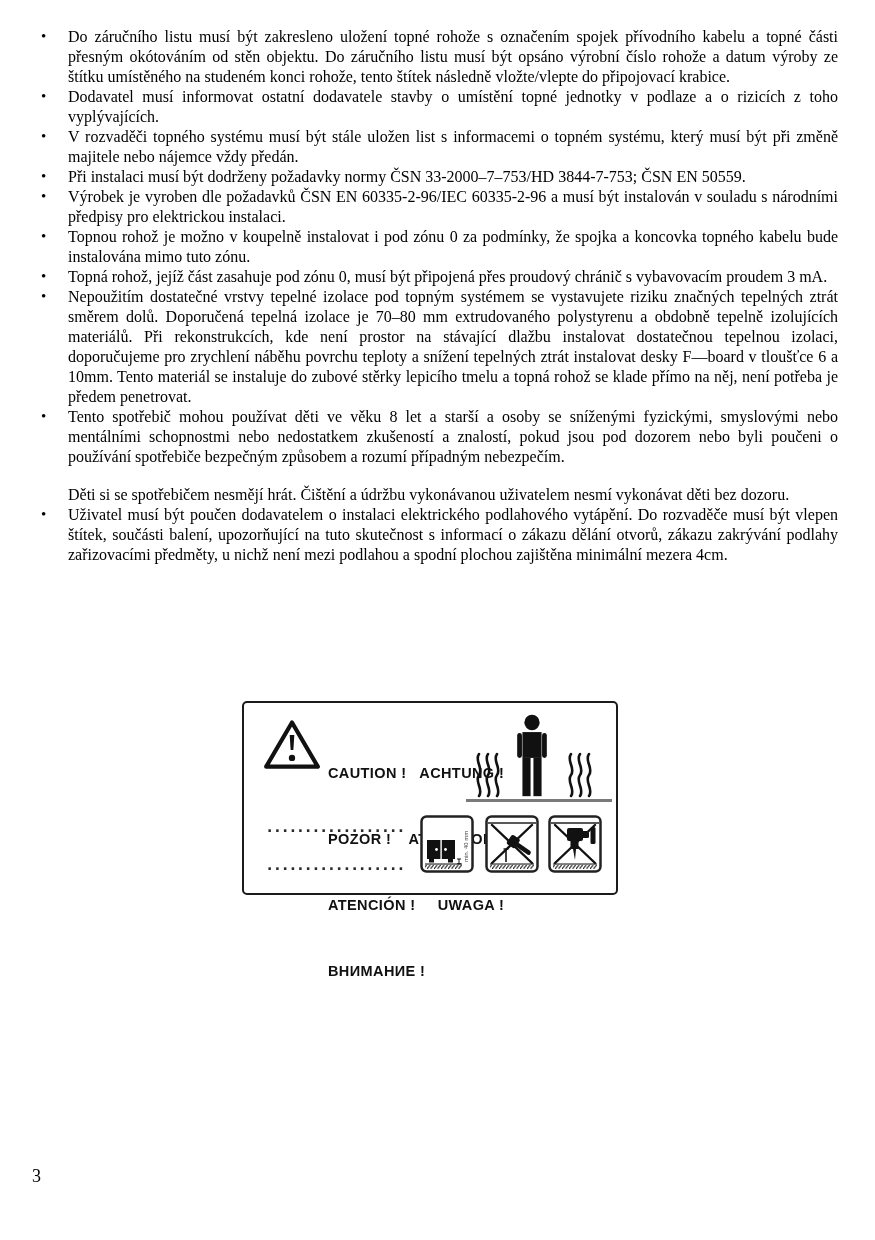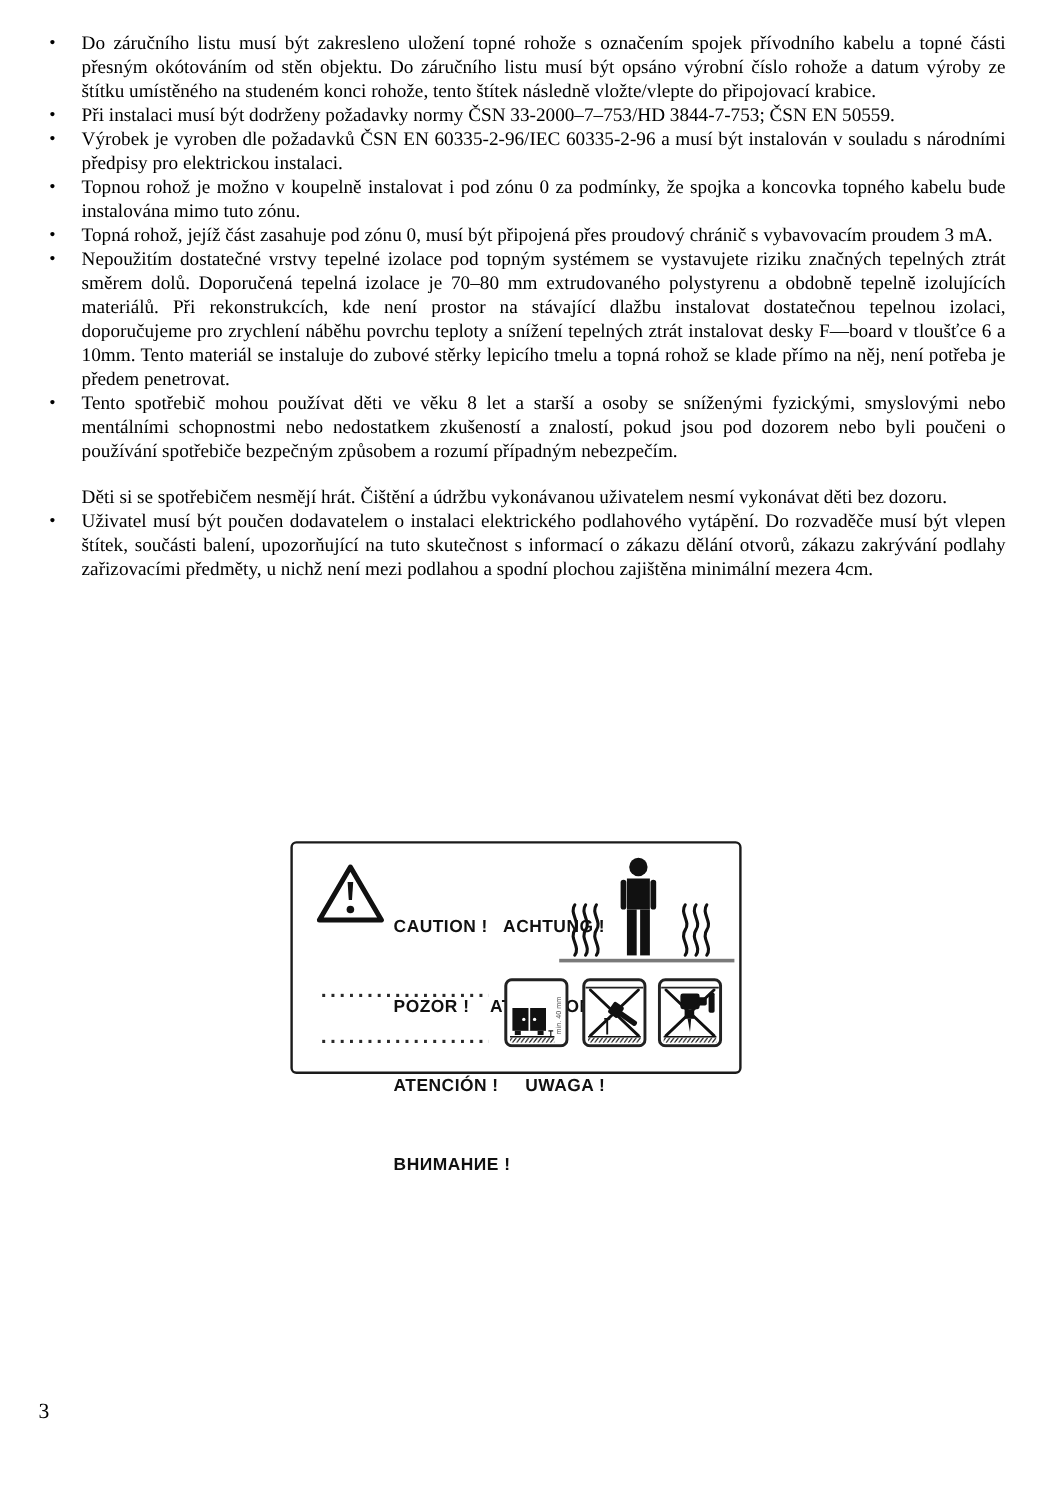--- a/index.html
+++ b/index.html
@@ -63,20 +63,22 @@
     font-size:18px; color:#000;
   }
 </style>
 </head>
 <body>
 
 <div class="page">
 
   <ul class="bullets">
     <li><span>Do záručního listu musí být zakresleno uložení topné rohože s označením spojek přívodního kabelu a topné části přesným okótováním od stěn objektu. Do záručního listu musí být opsáno výrobní číslo rohože a datum výroby ze štítku umístěného na studeném konci rohože, tento štítek následně vložte/vlepte do připojovací krabice.</span></li>
+    <li><span>Dodavatel musí informovat ostatní dodavatele stavby o umístění topné jednotky v podlaze a o rizicích z toho vyplývajících.</span></li>
+    <li><span>V rozvaděči topného systému musí být stále uložen list s informacemi o topném systému, který musí být při změně majitele nebo nájemce vždy předán.</span></li>
     <li><span>Při instalaci musí být dodrženy požadavky normy ČSN 33-2000–7–753/HD 3844-7-753;  ČSN EN 50559.</span></li>
     <li><span>Výrobek je vyroben dle požadavků ČSN EN 60335-2-96/IEC 60335-2-96 a musí být instalován v souladu s národními předpisy pro elektrickou instalaci.</span></li>
     <li><span>Topnou rohož je možno v koupelně instalovat i pod zónu 0 za podmínky, že spojka a koncovka topného kabelu bude instalována mimo tuto zónu.</span></li>
     <li><span>Topná rohož, jejíž část zasahuje pod zónu 0, musí být připojená přes proudový chránič s vybavovacím proudem 3 mA.</span></li>
     <li><span>Nepoužitím dostatečné vrstvy tepelné izolace pod topným systémem se vystavujete riziku značných tepelných ztrát směrem dolů. Doporučená tepelná izolace je 70–80 mm extrudovaného polystyrenu a obdobně tepelně izolujících materiálů. Při rekonstrukcích, kde není prostor na stávající dlažbu instalovat dostatečnou tepelnou izolaci, doporučujeme pro zrychlení náběhu povrchu teploty a snížení tepelných ztrát instalovat desky F—board v tloušťce 6 a 10mm. Tento materiál se instaluje do zubové stěrky lepicího tmelu a topná rohož se klade přímo na něj, není potřeba je předem penetrovat.</span></li>
     <li>
       <span>Tento spotřebič mohou používat děti ve věku 8 let a starší a osoby se sníženými fyzickými, smyslovými nebo mentálními schopnostmi nebo nedostatkem zkušeností a znalostí, pokud jsou pod dozorem nebo byli poučeni o používání spotřebiče bezpečným způsobem a rozumí případným nebezpečím.</span>
       <div class="cont">Děti si se spotřebičem nesmějí hrát. Čištění a údržbu vykonávanou uživatelem nesmí vykonávat děti bez dozoru.</div>
     </li>
     <li><span>Uživatel musí být poučen dodavatelem o instalaci elektrického podlahového vytápění. Do rozvaděče musí být vlepen štítek, součásti balení, upozorňující na tuto skutečnost s informací o zákazu dělání otvorů, zákazu zakrývání podlahy zařizovacími předměty, u nichž není mezi podlahou a spodní plochou zajištěna minimální mezera 4cm.</span></li>

